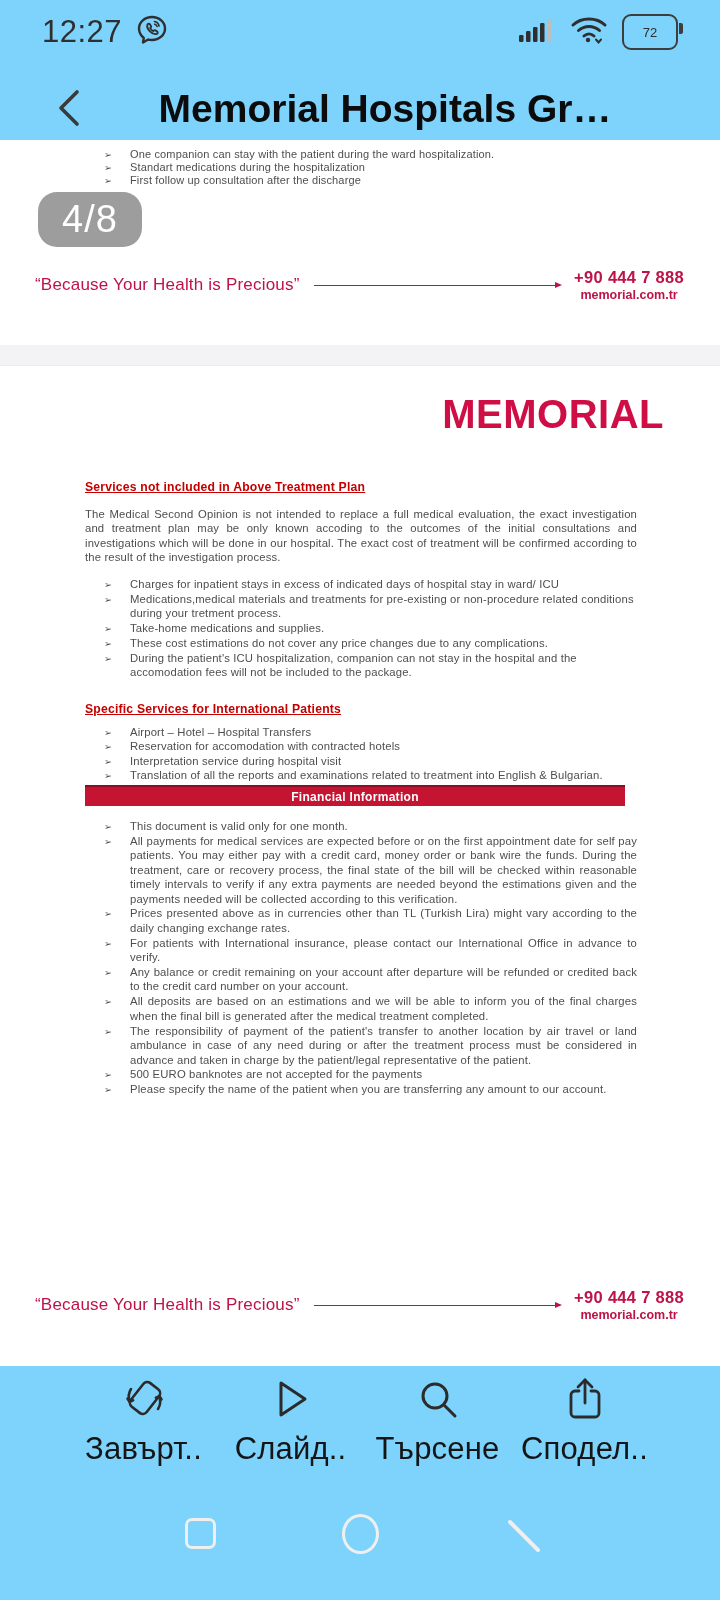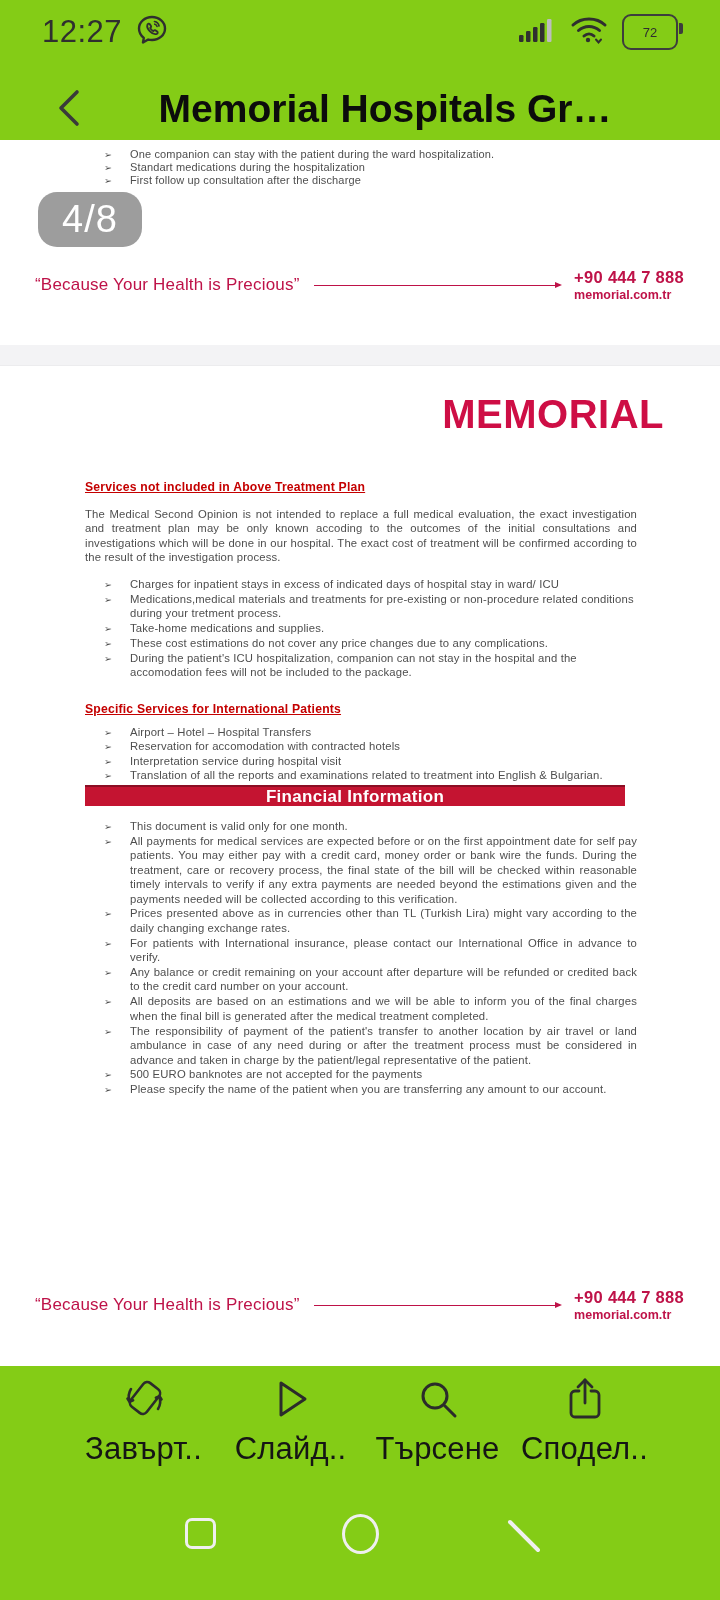--- a/index.html
+++ b/index.html
@@ -6,21 +6,21 @@
     --crimson:#BE1248;
     --logo-red:#CE0E45;
     --heading-red:#C40000;
     --banner-red:#C41431;
     --banner-edge:#8B0E24;
     --ink:#4e4e4e;
     --ui-ink:#2f2f2f;
   }
   *{margin:0;padding:0;box-sizing:border-box;}
   body{background:#777;font-family:"Liberation Sans",sans-serif;}
-  .screen{position:relative;width:720px;height:1600px;background:#84cc16;overflow:hidden;margin:0 auto;}
+  .screen{position:relative;width:720px;height:1600px;background:#7dd3fc;overflow:hidden;margin:0 auto;}
 
   
   .status-bar{position:absolute;top:0;left:0;right:0;height:64px;display:flex;align-items:center;justify-content:space-between;padding:0 42px;}
   .sb-left{display:flex;align-items:center;gap:12px;}
   .sb-right{display:flex;align-items:center;gap:13px;}
   .sb-time{font-size:31px;color:var(--ui-ink);letter-spacing:.5px;}
   .battery{position:relative;min-width:56px;height:36px;border:2.5px solid #3d3d3d;border-radius:9px;display:flex;align-items:center;justify-content:center;font-size:13px;color:var(--ui-ink);padding:0 6px;}
   .battery::after{content:"";position:absolute;right:-7px;top:7px;width:4px;height:11px;background:#3d3d3d;border-radius:0 2px 2px 0;}
 
   
@@ -32,42 +32,42 @@
   .doc-text{font-size:11.3px;line-height:14.4px;color:var(--ink);letter-spacing:.15px;}
   ul.arrow-list{list-style:none;}
   ul.arrow-list li{position:relative;padding-left:45px;}
   ul.arrow-list li::before{content:"\27A2";position:absolute;left:19px;top:1px;font-size:9.5px;color:var(--ink);font-family:"DejaVu Sans",sans-serif;}
   .red-heading{font-size:12.2px;font-weight:700;color:var(--heading-red);text-decoration:underline;letter-spacing:.2px;}
 
   .doc-footer{position:absolute;left:35px;right:36px;display:flex;align-items:center;gap:14px;}
   .df-quote{color:var(--crimson);font-size:17px;white-space:nowrap;letter-spacing:.2px;}
   .df-rule{flex:1;height:0;border-top:1.7px solid var(--crimson);position:relative;}
   .df-rule::after{content:"";position:absolute;right:-2px;top:-4px;border-left:7px solid var(--crimson);border-top:3.2px solid transparent;border-bottom:3.2px solid transparent;}
-  .df-contact{text-align:left;color:var(--crimson);line-height:1.1;}
+  .df-contact{text-align:center;color:var(--crimson);line-height:1.1;}
   .df-phone{font-size:16.5px;font-weight:700;letter-spacing:.3px;}
   .df-site{font-size:12.5px;font-weight:700;margin-top:3px;}
 
   
   .page-top{position:absolute;top:140px;left:0;right:0;height:205px;background:#fff;}
   .page-top .arrow-list{position:absolute;top:8px;left:85px;width:560px;font-size:11px;line-height:12.9px;}
   .page-badge{position:absolute;left:38px;top:52px;width:104px;height:55px;background:#9d9d9d;border-radius:19px;color:#fff;font-size:38px;display:flex;align-items:center;justify-content:center;letter-spacing:1px;}
   .page-top .doc-footer{top:128px;}
 
   .page-divider{position:absolute;top:345px;left:0;right:0;height:21px;background:#f3f3f5;border-bottom:1px solid #ececee;}
 
   
   .page-main{position:absolute;top:366px;left:0;right:0;height:1000px;background:#fff;}
   .logo{position:absolute;top:26px;right:56px;font-size:40px;font-weight:800;color:var(--logo-red);letter-spacing:.5px;}
   .h-not-included{position:absolute;top:114px;left:85px;}
   .para{position:absolute;top:141px;left:85px;width:552px;text-align:justify;}
   .list-not-included{position:absolute;top:211px;left:85px;width:554px;}
   .list-not-included li{margin-bottom:.5px;}
   .h-intl{position:absolute;top:336px;left:85px;}
   .list-intl{position:absolute;top:359px;left:85px;width:554px;}
-  .banner{position:absolute;top:419px;left:85px;width:540px;height:21px;background:var(--banner-red);border-top:2px solid var(--banner-edge);display:flex;align-items:center;justify-content:center;color:#fff;font-size:17px;font-weight:700;letter-spacing:.3px;}
+  .banner{position:absolute;top:419px;left:85px;width:540px;height:21px;background:var(--banner-red);border-top:2px solid var(--banner-edge);display:flex;align-items:center;justify-content:center;color:#fff;font-size:12px;font-weight:700;letter-spacing:.3px;}
   .list-financial{position:absolute;top:453px;left:85px;width:552px;}
   .list-financial li{text-align:justify;margin-bottom:.5px;}
   .page-main .doc-footer{top:922px;}
 
   
   .toolbar{position:absolute;top:1375px;left:8px;right:0;height:115px;display:flex;justify-content:center;align-items:flex-start;gap:0;}
   .tool-btn{width:147px;display:flex;flex-direction:column;align-items:center;gap:8px;}
   .tool-btn svg{display:block;}
   .tool-label{font-size:31px;color:#151515;white-space:nowrap;letter-spacing:.2px;}
 

